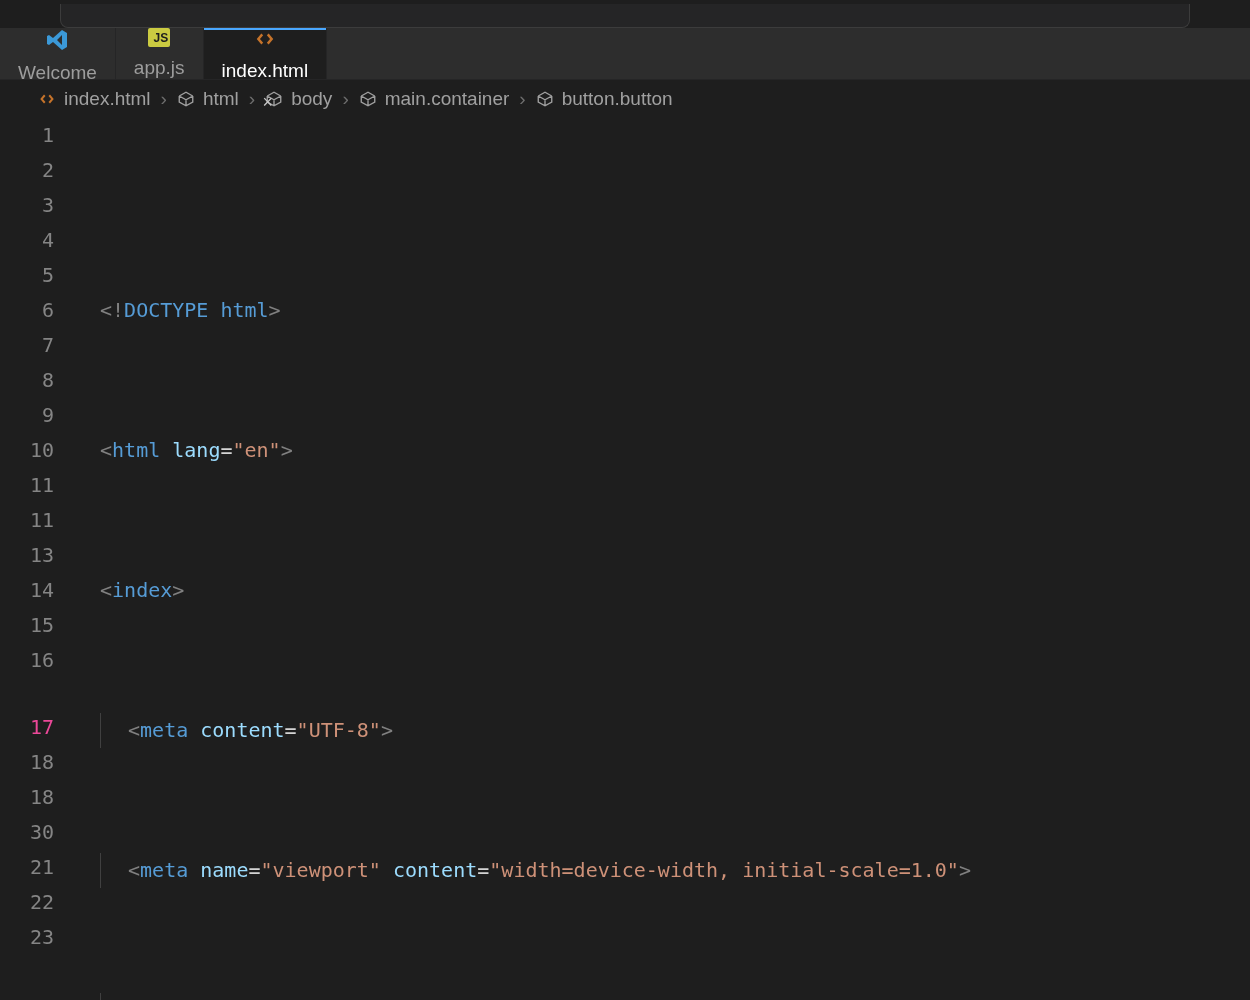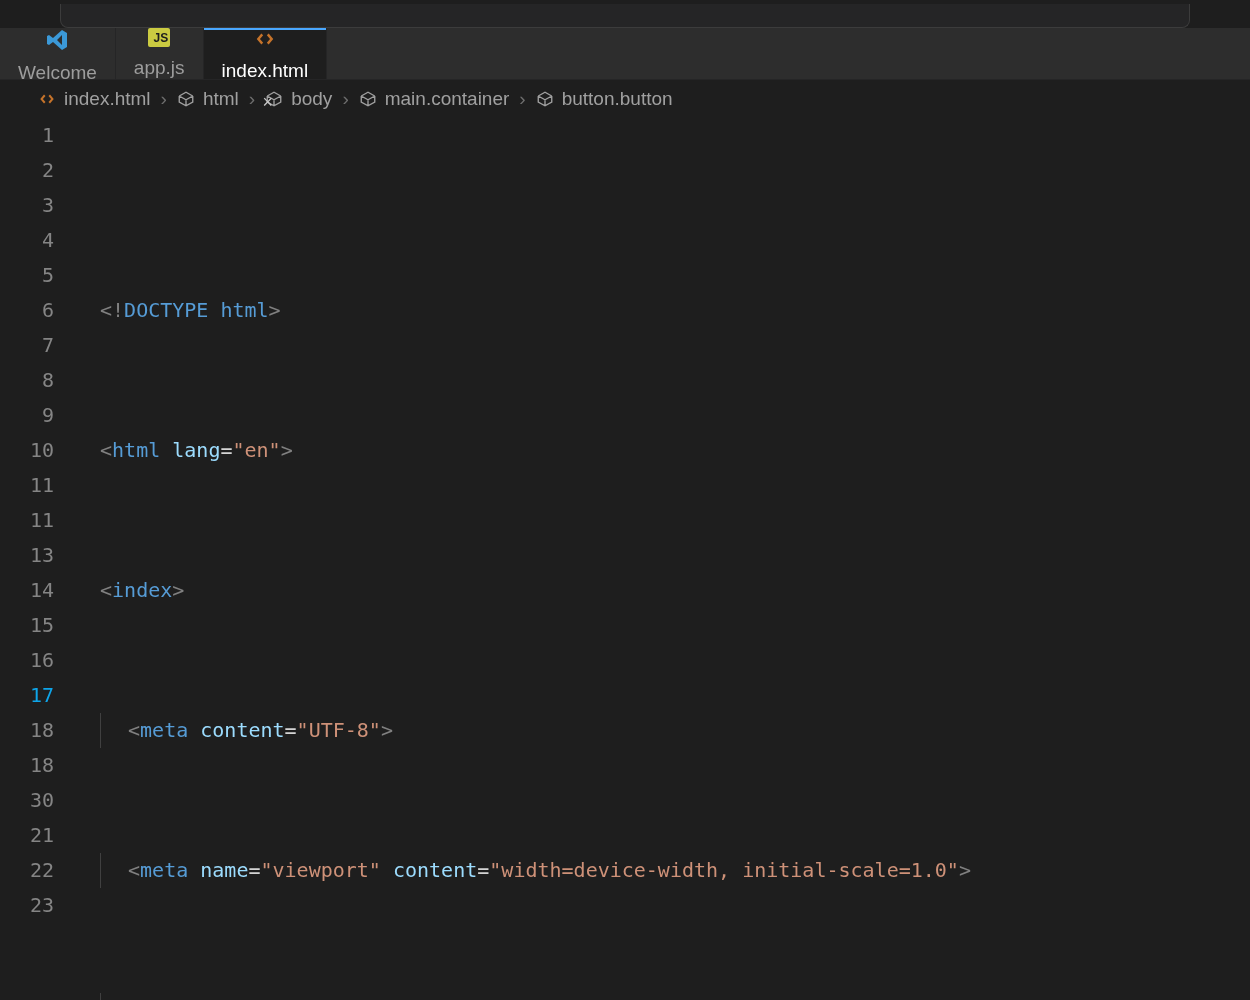--- a/index.html
+++ b/index.html
@@ -109,21 +109,21 @@
   }
   .gutter{
     width:80px;
     text-align:right;
     color:var(--line-num);
     padding-right:26px;
     user-select:none;
     flex-shrink:0;
   }
   .gutter .ln{height:35px;}
-  .gutter .ln.cur{color:#0ea5e9;}
+  .gutter .ln.cur{color:#ec4899;margin-top:32px;}
   .code{
     flex:1;
     white-space:pre;
     color:var(--plain);
     position:relative;
   }
   .row{height:35px;display:flex;align-items:center;}
   .indent{
     border-left:1px solid #404040;
     display:inline-block;

